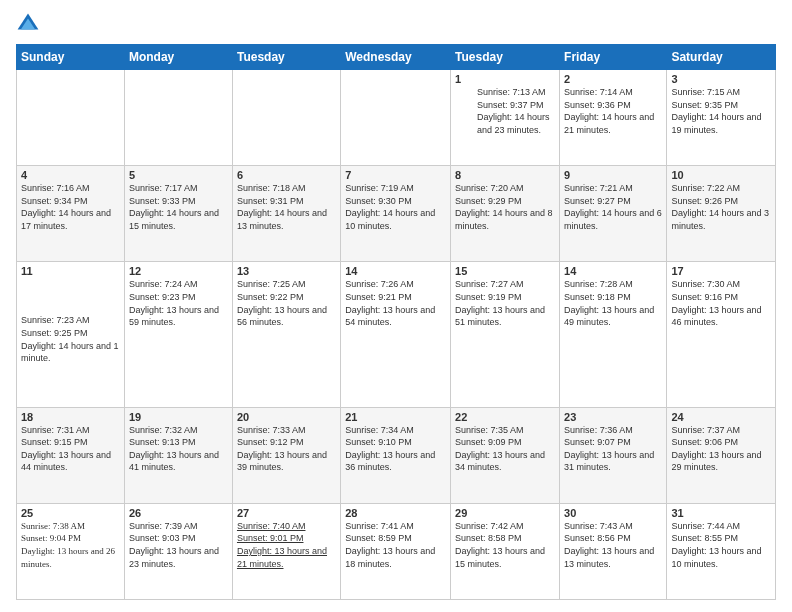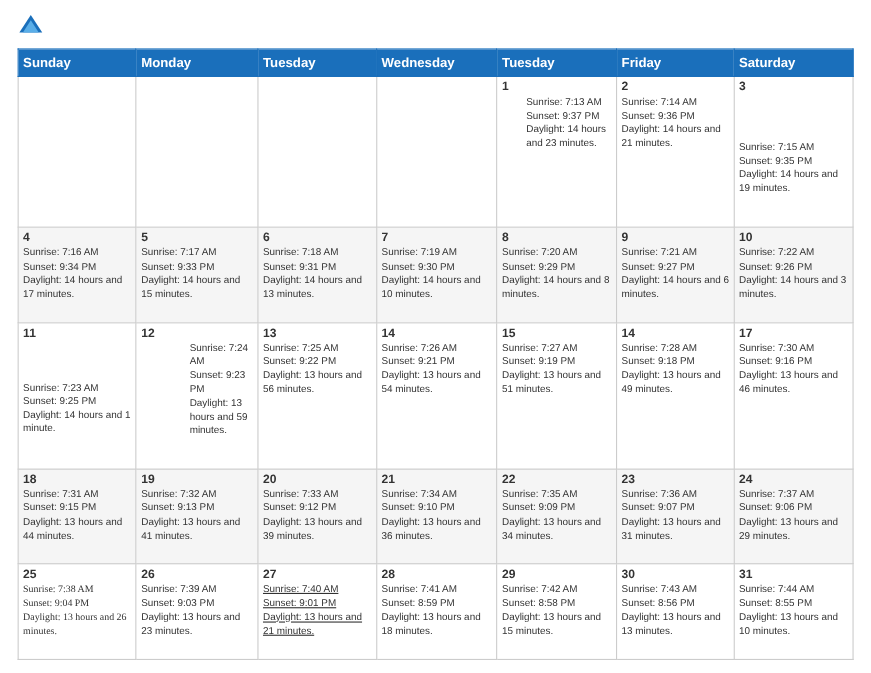--- a/index.html
+++ b/index.html
@@ -141,21 +141,21 @@
 Daylight: 14 hours and 23 minutes.</div>
           </td>
           <td>
             <span class="day-number">2</span>
             <div class="day-info" style="white-space: pre-line;">Sunrise: 7:14 AM
 Sunset: 9:36 PM
 Daylight: 14 hours and 21 minutes.</div>
           </td>
           <td>
             <span class="day-number">3</span>
-            <div class="day-info" style="white-space: pre-line; margin-top: 42px;">Sunrise: 7:15 AM
+            <div class="day-info" style="white-space: pre-line;">Sunrise: 7:15 AM
 Sunset: 9:35 PM
 Daylight: 14 hours and 19 minutes.</div>
           </td>
         </tr>
         <tr>
           <td>
             <span class="day-number">4</span>
             <div class="day-info" style="white-space: pre-line;">Sunrise: 7:16 AM
 Sunset: 9:34 PM
 Daylight: 14 hours and 17 minutes.</div>
@@ -199,21 +199,21 @@
         </tr>
         <tr>
           <td>
             <span class="day-number">11</span>
             <div class="day-info" style="white-space: pre-line; margin-top: 37px;">Sunrise: 7:23 AM
 Sunset: 9:25 PM
 Daylight: 14 hours and 1 minute.</div>
           </td>
           <td>
             <span class="day-number">12</span>
-            <div class="day-info" style="white-space: pre-line; margin-left: 44px;">Sunrise: 7:24 AM
+            <div class="day-info" style="white-space: pre-line;">Sunrise: 7:24 AM
 Sunset: 9:23 PM
 Daylight: 13 hours and 59 minutes.</div>
           </td>
           <td>
             <span class="day-number">13</span>
             <div class="day-info" style="white-space: pre-line;">Sunrise: 7:25 AM
 Sunset: 9:22 PM
 Daylight: 13 hours and 56 minutes.</div>
           </td>
           <td>

